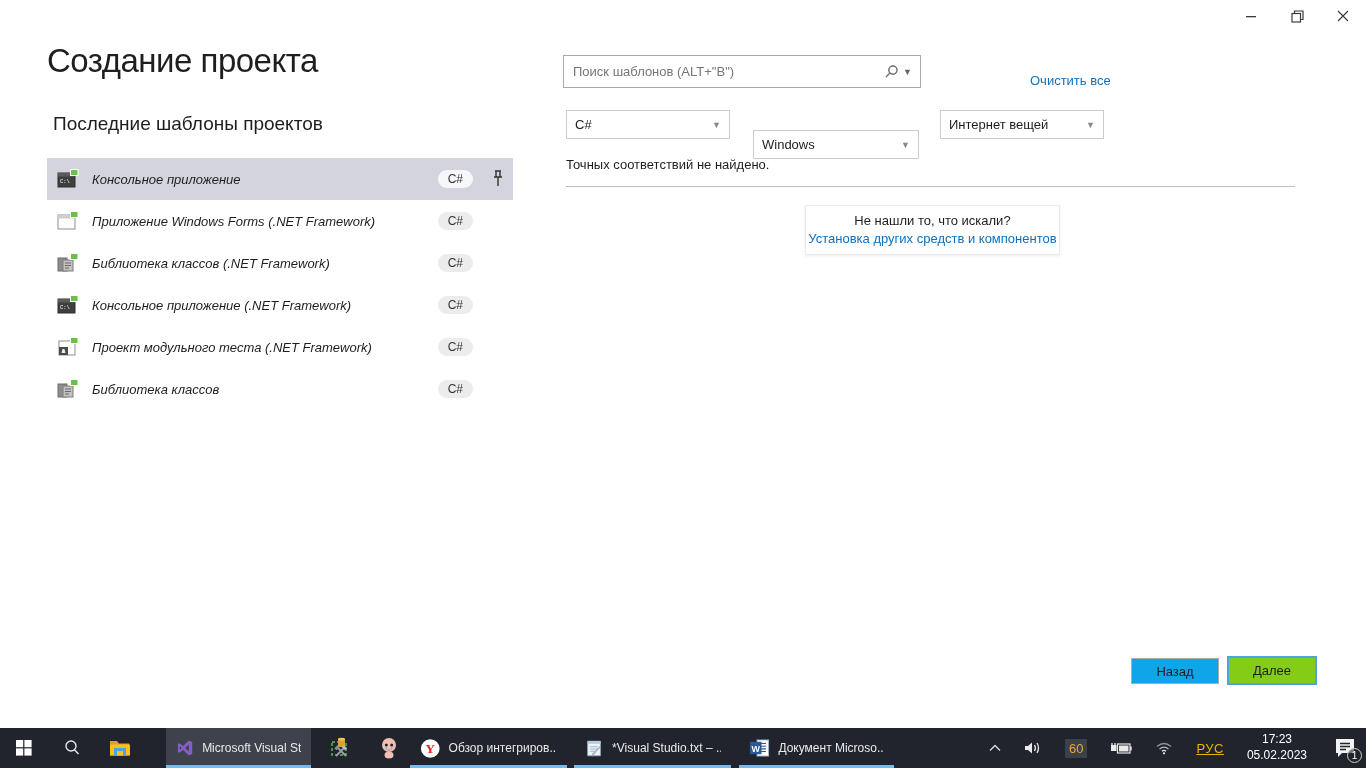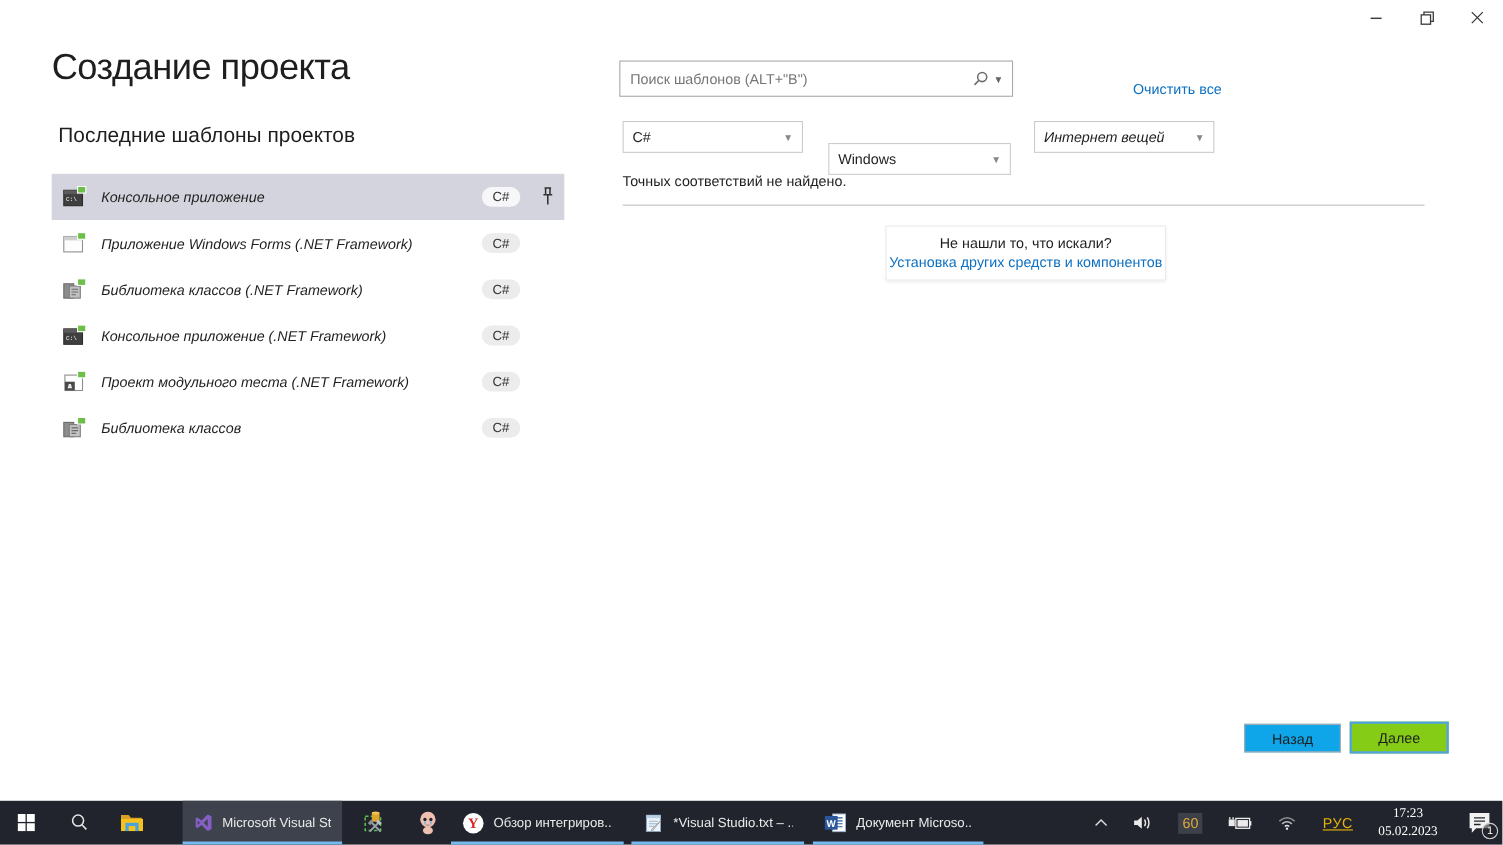--- a/index.html
+++ b/index.html
@@ -31,21 +31,21 @@
   .search-input::placeholder { color:#767676; opacity:1; }
   .search-glyphs { display:flex; align-items:center; gap:4px; padding-right:8px; }
   .search-caret { font-size:9px; color:#666; }
 
   .clear-all { position:absolute; left:1030px; top:73px; font-size:13px; color:#0e70c0; cursor:pointer; }
 
   .filter { position:absolute; top:110px; height:29px; border:1px solid #cccccc; background:#fff; display:flex; align-items:center; padding:0 8px; font-size:13px; color:#1e1e1e; cursor:default; }
   .filter .caret { margin-left:auto; color:#888; font-size:9px; }
   .filter.f1 { left:566px; width:164px; }
   .filter.f2 { left:753px; width:166px;margin-top:20px; }
-  .filter.f3 { left:940px; width:164px;font-style:italic; }
+  .filter.f3 { left:940px; width:164px; }
 
   .no-match { position:absolute; left:566px; top:157px; font-size:13px; color:#1e1e1e; }
   .divider { position:absolute; left:566px; top:186px; width:729px; height:1px; background:#bdbdbd; }
 
   .promo-box { position:absolute; left:805px; top:205px; width:255px; height:50px; background:#fff; border:1px solid #ebebeb; box-shadow:0 1px 3px rgba(0,0,0,0.08); text-align:center; padding-top:7px; }
   .promo-line { font-size:13px; color:#1e1e1e; }
   .promo-link { font-size:13px; color:#0e70c0; margin-top:3px; cursor:pointer; }
 
   .btn { position:absolute; display:flex; align-items:center; justify-content:center; font-size:13px; color:#1e1e1e; background:#0ea5e9; cursor:pointer; }
   .btn-back { left:1131px; top:658px; width:88px; height:26px; border:1px solid #adadad; }
@@ -63,21 +63,21 @@
   .t-game1 { left:318px; width:46px; justify-content:center; }
   .t-game2 { left:366px; width:46px; justify-content:center; }
   .t-yandex { left:410px; width:157px; }
   .t-notepad { left:574px; width:157px; }
   .t-word { left:739px; width:155px; }
 
   .tray { position:absolute; right:2px; top:0; height:40px; display:flex; align-items:center; gap:23px; padding-right:4px; }
   .tray-item { display:flex; align-items:center; justify-content:center; color:#fff; cursor:pointer; }
   .tray-pct { background:#3c4049; color:#e3a93c; font-size:13px; padding:2px 4px; }
   .tray-lang { font-size:13px; color:#eab308; letter-spacing:0.5px;text-decoration:underline; }
-  .tray-clock { text-align:center; color:#fff; font-size:12px; line-height:1.3; cursor:pointer;font-family:Liberation Serif, serif; }
+  .tray-clock { text-align:center; color:#fff; font-size:12px; line-height:1.3; cursor:pointer; }
   .chevron { color:#dadada; font-size:11px; }
   .ac-wrap { position:relative; width:30px; height:30px; }
   .ac-badge { position:absolute; right:-2px; bottom:0px; width:15px; height:15px; border:1px solid #cfcfcf; border-radius:50%; color:#fff; font-size:10px; display:flex; align-items:center; justify-content:center; background:rgba(33,36,45,0.6); }
 </style>
 </head>
 <body>
 
 <div class="window">
 
   <div class="win-controls">

